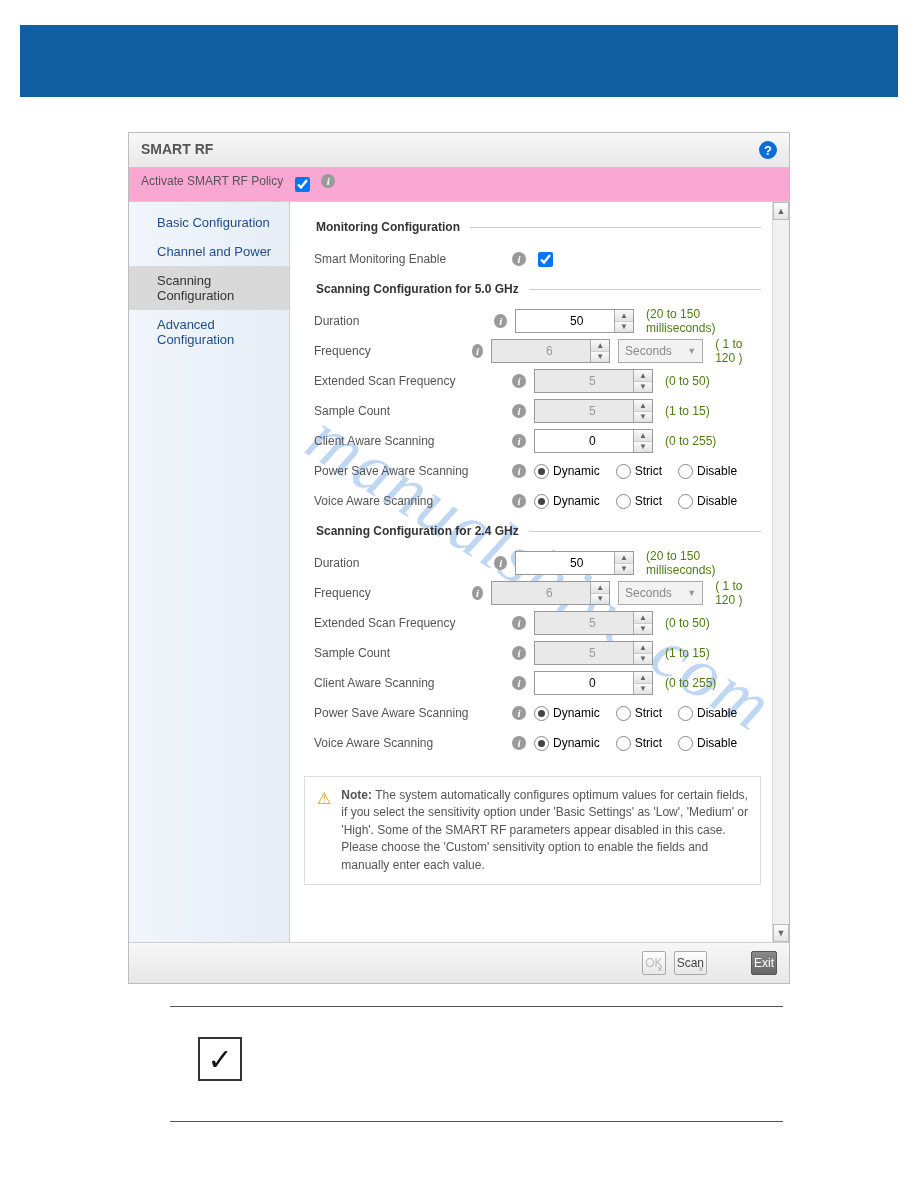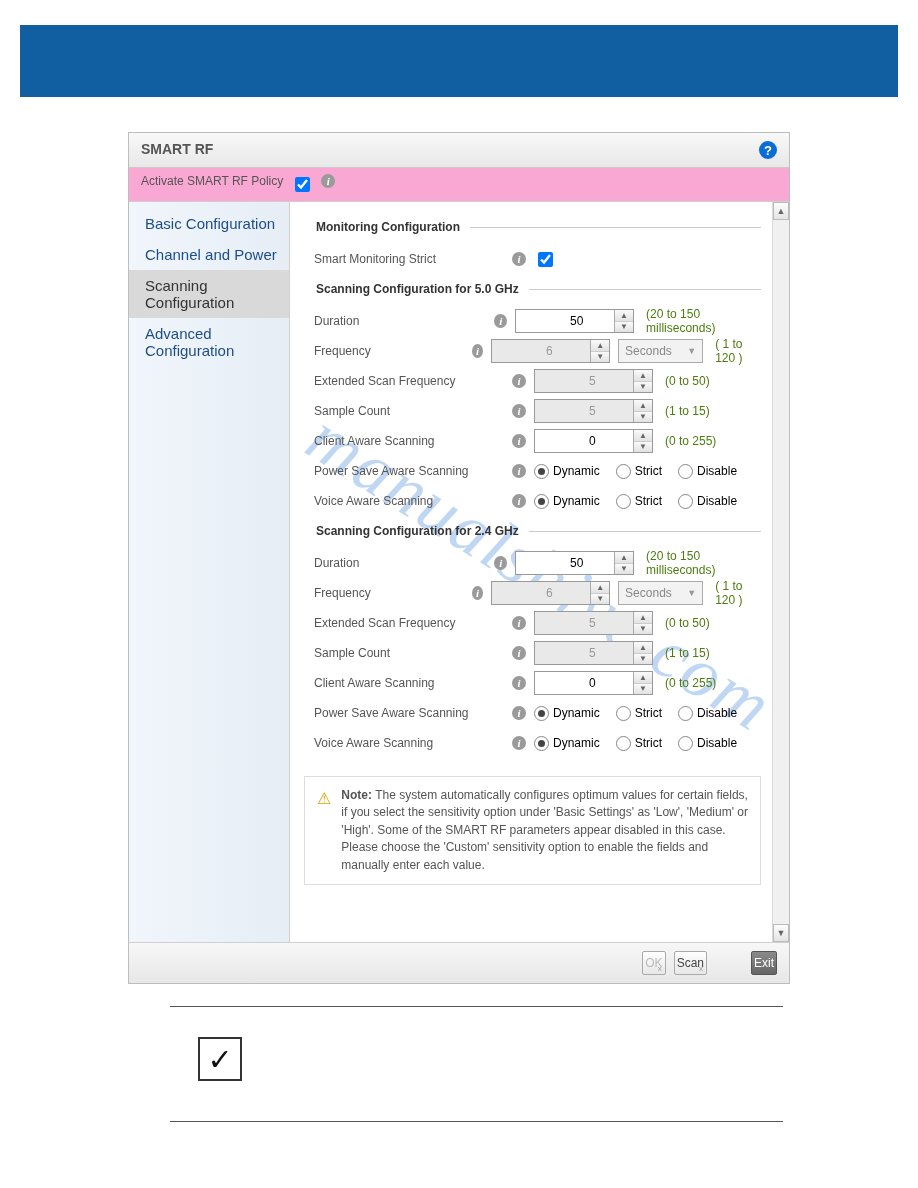--- a/index.html
+++ b/index.html
@@ -65,24 +65,24 @@
   display: flex;
   min-height: 740px;
 }
 .sidebar {
   width: 160px;
   background: linear-gradient(to right,#f0f6fb,#e6edf5);
   border-right: 1px solid #cfcfcf;
   padding-top: 6px;
 }
 .side-item {
-  padding: 7px 10px 7px 16px;
+  padding: 7px 10px 7px 28px;
   color: #1f4d8a;
   cursor: pointer;
-  font-size: 15px;
+  font-size: 13px;
 }
 .side-item.selected {
   background: #d9d9d9;
   color: #333;
 }
 .content {
   flex: 1;
   padding: 10px 28px 10px 14px;
   position: relative;
   overflow: hidden;
@@ -238,21 +238,21 @@
 
     <div class="content">
       <div class="watermark">manualshive.com</div>
       <div class="content-inner">
 
       <div class="section-head">
         <span>Monitoring Configuration</span>
         <span class="rule"></span>
       </div>
       <div class="form-row">
-        <span class="form-label">Smart Monitoring Strict</span>
+        <span class="form-label">Smart Monitoring Enable</span>
         <span class="info-icon">i</span>
         <input type="checkbox" checked="" style="">
       </div>
 
       <div class="section-head">
         <span>Scanning Configuration for 5.0 GHz</span>
         <span class="rule"></span>
       </div>
 
       <div class="form-row">

